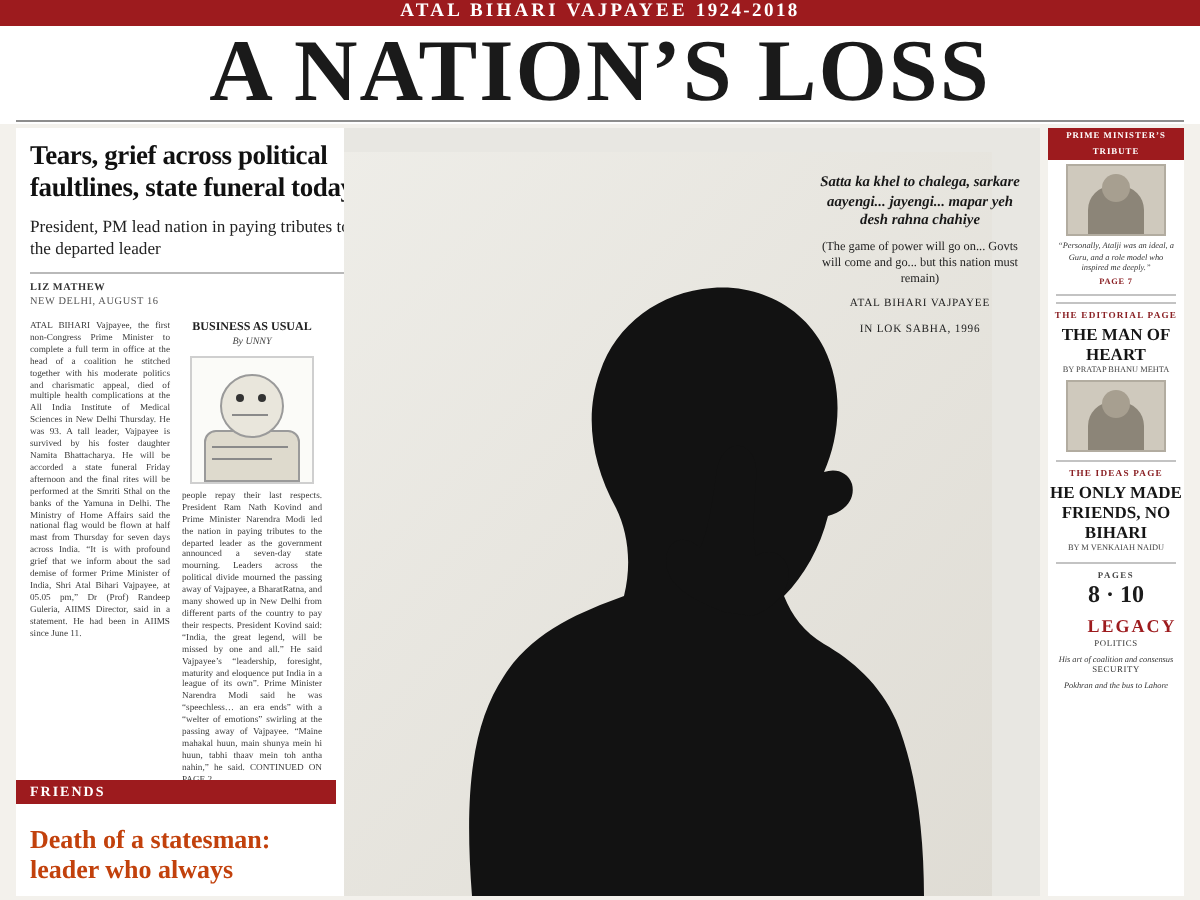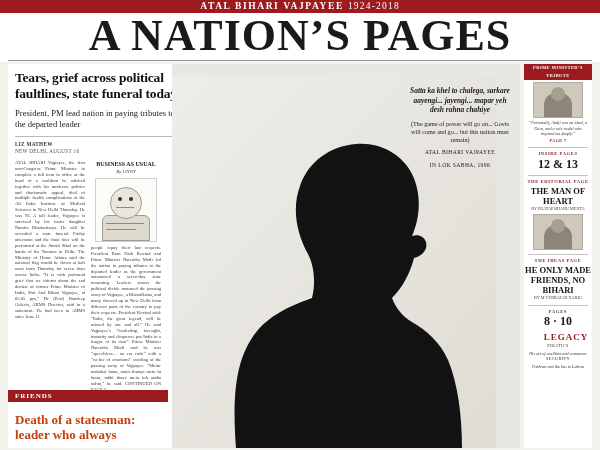--- a/index.html
+++ b/index.html
@@ -4,21 +4,21 @@
 <style>
   html,body{margin:0;padding:0;background:#ffffff;}
   body{width:600px;height:450px;overflow:hidden;font-family:"Liberation Serif",serif;color:#141414;}
   .page{position:relative;width:600px;height:450px;background:#f3f1ec;}
 
   
   .masthead{position:absolute;left:0;top:0;width:600px;height:62px;background:#ffffff;}
   .kicker{position:absolute;left:0;top:0;width:600px;height:13px;background:#9d1b1e;color:#ffffff;
           text-align:center;font-family:"Liberation Serif",serif;font-weight:bold;font-size:9.5px;
           letter-spacing:1.6px;line-height:13px;white-space:nowrap;}
-  .kicker .yrs{font-weight:normal;letter-spacing:1.2px;}
+  .kicker .yrs{font-weight:bold;letter-spacing:1.2px;}
   .bigtitle{position:absolute;left:0;top:13px;width:600px;height:46px;line-height:46px;text-align:center;
             font-family:"Liberation Serif",serif;font-weight:bold;font-size:44px;letter-spacing:1px;color:#1a1a1a;}
   .rule{position:absolute;left:8px;top:60px;width:584px;height:1px;background:#8d8d8d;}
 
   
   .cols{position:absolute;left:0;top:62px;width:600px;height:388px;}
 
   
   .colL{position:absolute;left:8px;top:2px;width:176px;height:384px;background:#ffffff;}
   .lead-head{margin:6px 7px 0 7px;font-family:"Liberation Serif",serif;font-weight:bold;font-size:13.5px;
@@ -73,21 +73,21 @@
 </head>
 <body>
 
 <div class="page">
 
   <div class="masthead">
     <div class="kicker">
       <span>ATAL BIHARI VAJPAYEE</span>
       <span class="yrs">1924-2018</span>
     </div>
-    <div class="bigtitle">A NATION’S PAGES</div>
+    <div class="bigtitle">A NATION’S LOSS</div>
     <div class="rule"></div>
   </div>
 
   <div class="cols">
 
     <div class="colL">
       <div class="lead-head">Tears, grief across political faultlines, state funeral today</div>
       <div class="lead-sub">President, PM lead nation in paying tributes to the departed leader</div>
       <div class="hr-thin"></div>
       <div class="byline">
@@ -172,24 +172,20 @@
         <div class="r-ribbon">PRIME MINISTER’S TRIBUTE</div>
         <div class="r-thumb">
             <div class="h"></div>
             <div class="hd"></div>
           </div>
         <div class="r-cap">“Personally, Atalji was an ideal, a Guru, and a role model who inspired me deeply.”</div>
         <div class="r-page">PAGE 7</div>
       </div>
       <div class="r-div"></div>
 
-      <div class="r-box">
-        <div class="r-label">INSIDE PAGES</div>
-        <div class="r-nums">12 &amp; 13</div>
-      </div>
       <div class="r-div"></div>
 
       <div class="r-box">
         <div class="r-label">THE EDITORIAL PAGE</div>
         <div class="r-ed">THE MAN OF HEART</div>
         <div class="r-by">BY PRATAP BHANU MEHTA</div>
         <div class="r-thumb">
             <div class="h"></div>
             <div class="hd"></div>
           </div>

